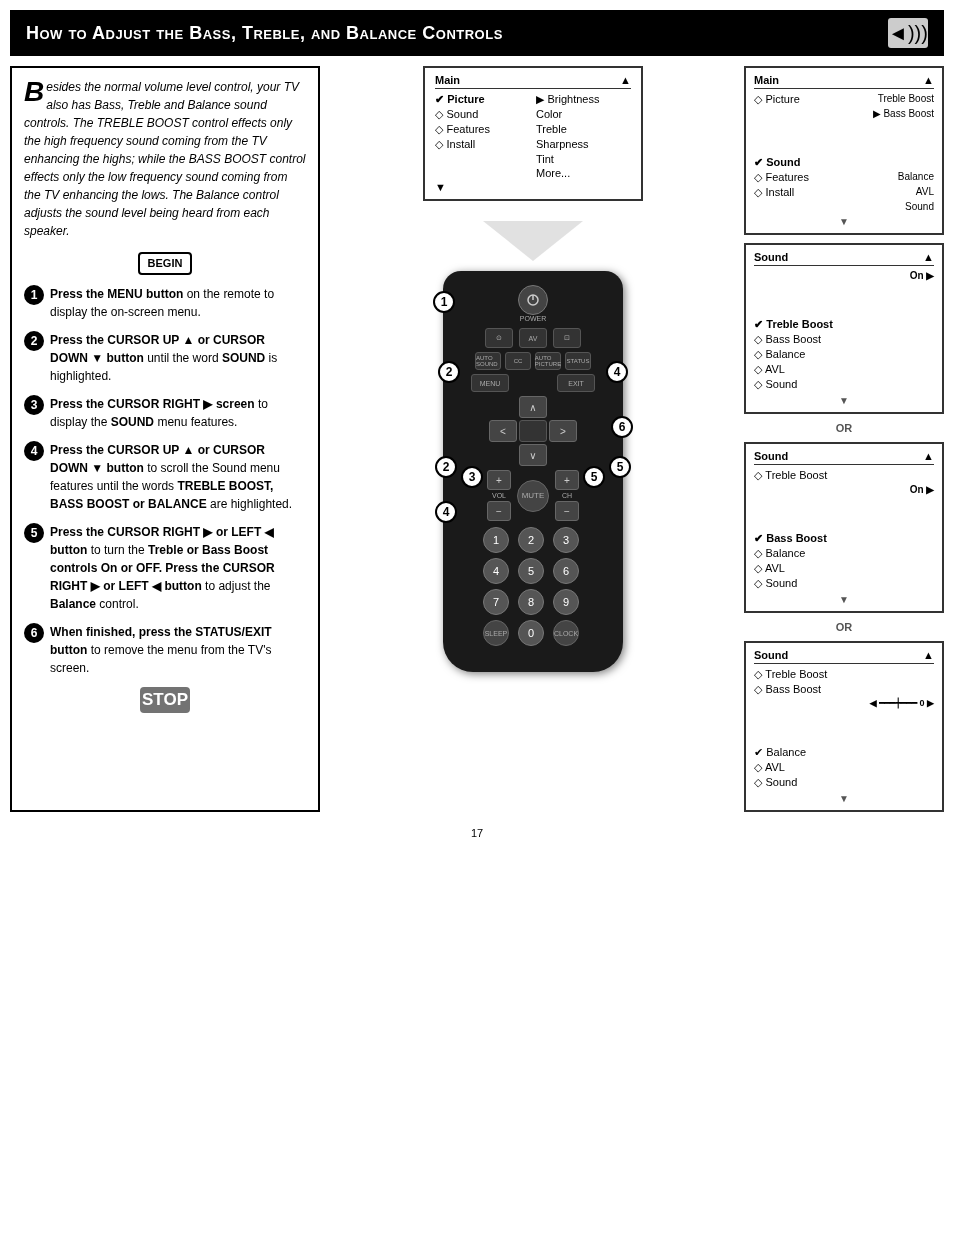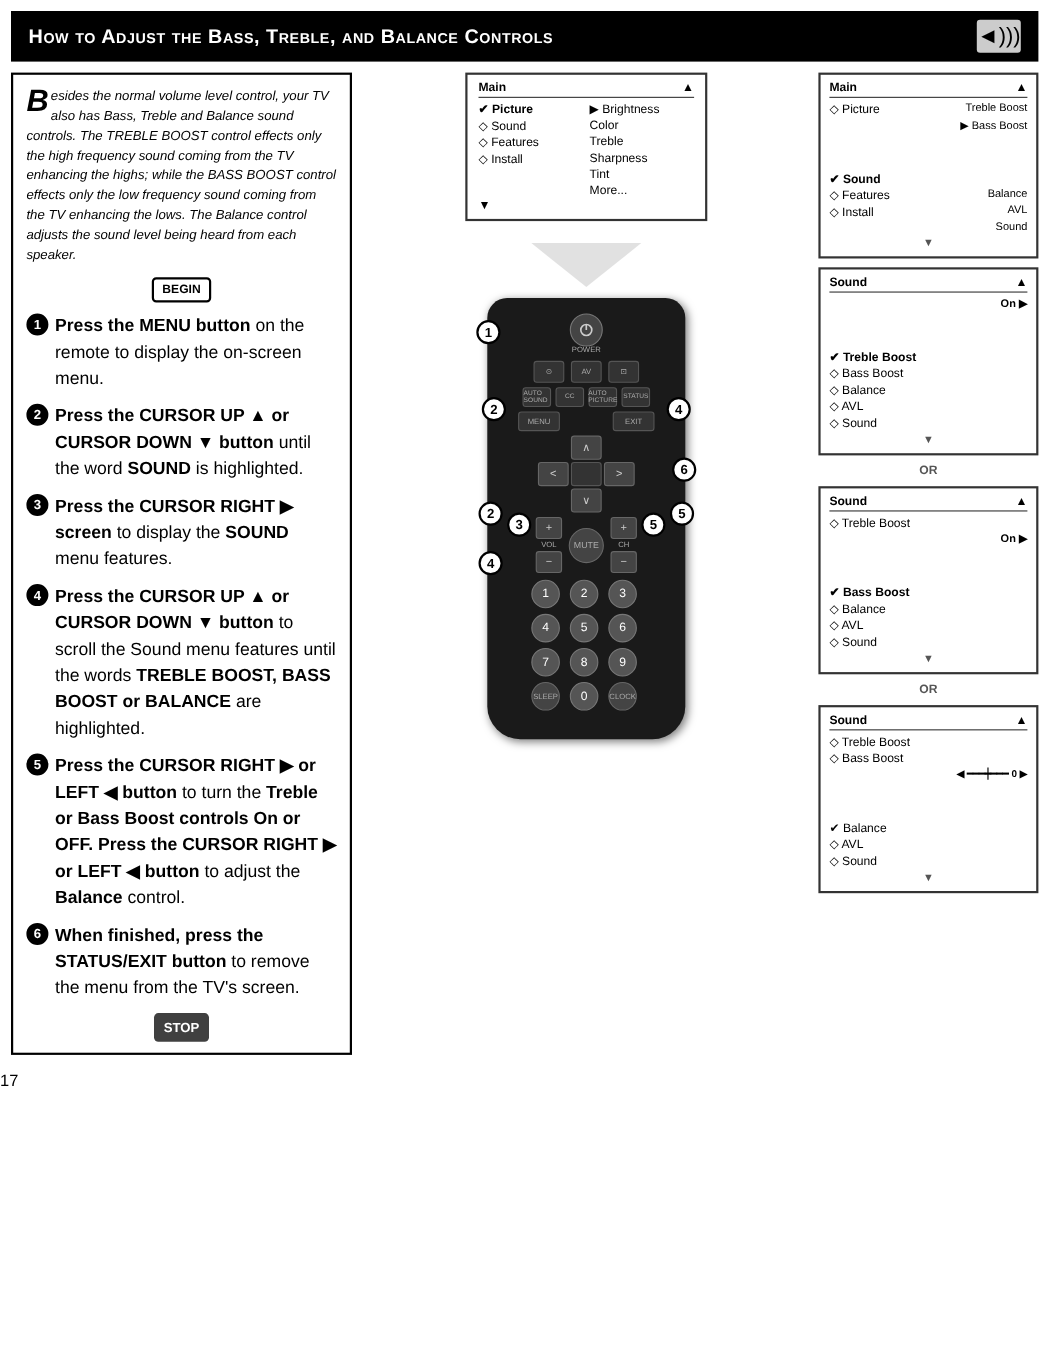--- a/index.html
+++ b/index.html
@@ -94,33 +94,33 @@
       width: 20px;
       height: 20px;
       display: flex;
       align-items: center;
       justify-content: center;
       font-weight: bold;
       font-size: 12px;
       flex-shrink: 0;
       border: 2px solid #000;
     }
-    .step-text { font-size: 16px; line-height: 1.5; }
+    .step-text { font-size: 12px; line-height: 1.5; }
     .step-text strong { font-weight: bold; }
     .stop-badge {
       display: block;
       width: 50px;
       height: 26px;
-      background: #404040;
+      background: #737373;
       color: #fff;
       border-radius: 4px;
       text-align: center;
       line-height: 26px;
       font-weight: bold;
-      font-size: 12px;
+      font-size: 17px;
       margin: 10px auto 0 auto;
     }
 
     
     .right-area {
       flex: 1;
       display: flex;
       gap: 8px;
     }
 
@@ -211,22 +211,23 @@
       color: #555;
     }
     .or-label {
       text-align: center;
       font-size: 11px;
       font-weight: bold;
       color: #555;
     }
 
     .page-number {
+      text-align: center;
       margin-top: 15px;
-      font-size: 15px;
+      font-size: 11px;
     }
   </style>
 </head>
 <body>
 
 <div class="page-header">
   <h1>How to Adjust the Bass, Treble, and Balance Controls</h1>
   <div class="speaker-icon">◄)))</div>
 </div>
 

